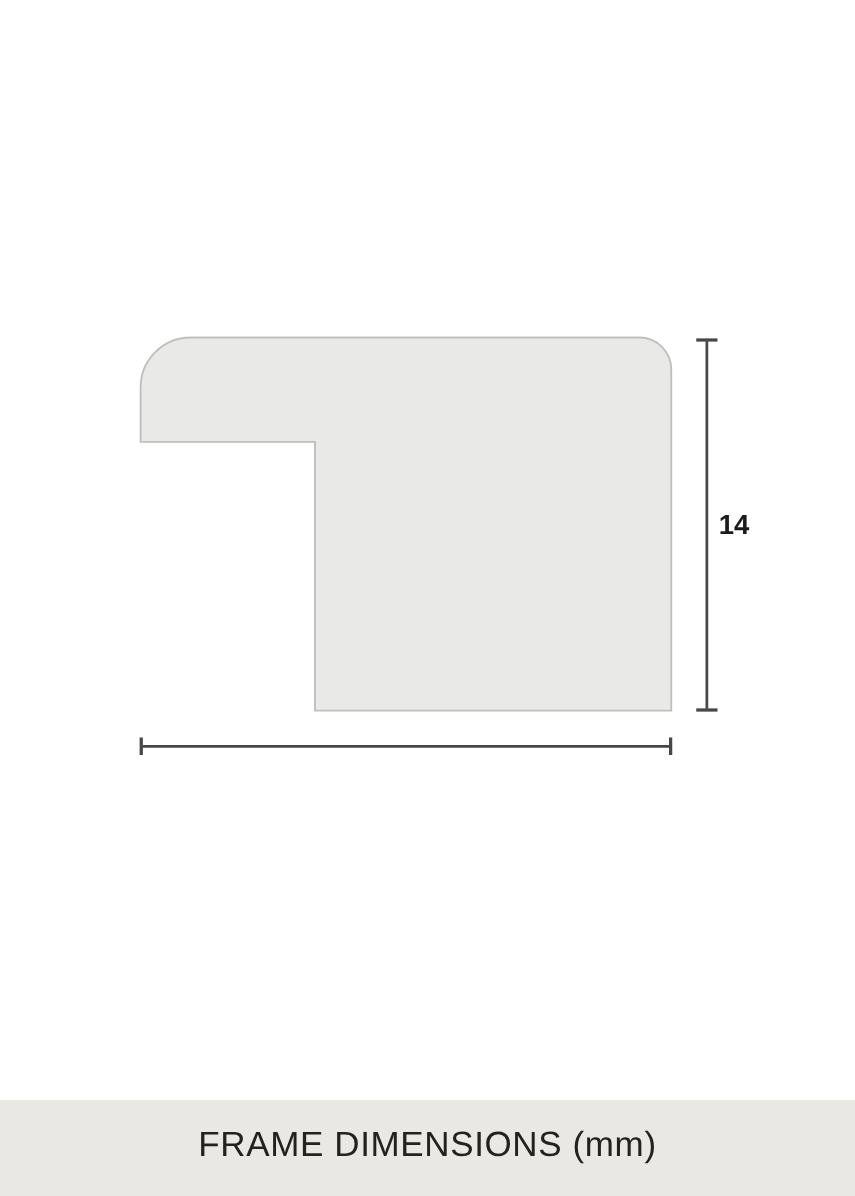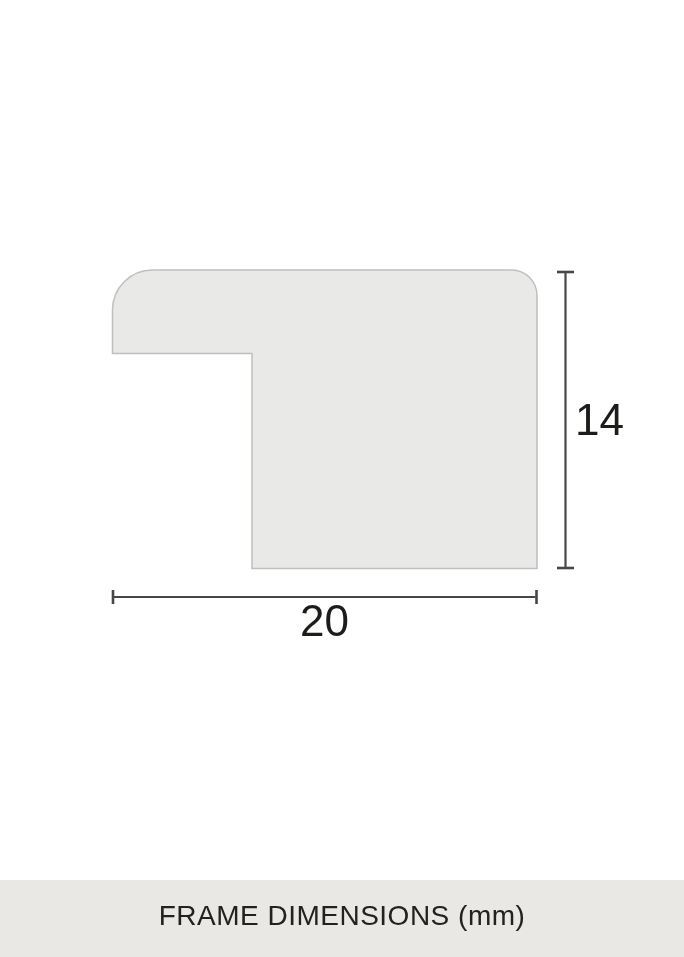--- a/index.html
+++ b/index.html
@@ -39,22 +39,22 @@
   }
   .dim line {
     stroke: var(--dimension_line, #474745);
     stroke-width: 2.2;
   }
   .dim line.cap {
     stroke-width: 2.6;
   }
   .dim-label {
     position: absolute;
-    font-weight: 400;
-    font-size: 44px;
+    font-weight: 700;
+    font-size: 22px;
     line-height: 34px;
     color: var(--label_text, #1c1c1a);
     white-space: nowrap;
   }
   .dim-label.height {
     left: 575px;
     top: 403px;
   }
   .dim-label.width {
     left: 279px;
@@ -110,20 +110,19 @@
 
       <g class="dim">
         <line x1="114" y1="597" x2="535.5" y2="597"></line>
         <line class="cap" x1="113" y1="590" x2="113" y2="604"></line>
         <line class="cap" x1="536.5" y1="590" x2="536.5" y2="604"></line>
       </g>
     </svg>
 
     <div class="dim-label height">14</div>
 
-    <div class="dim-label width">20</div>
   </div>
 
   <div class="footer">
     <div class="footer-text">FRAME DIMENSIONS (mm)</div>
   </div>
 
 </div>
 
 </body></html>

